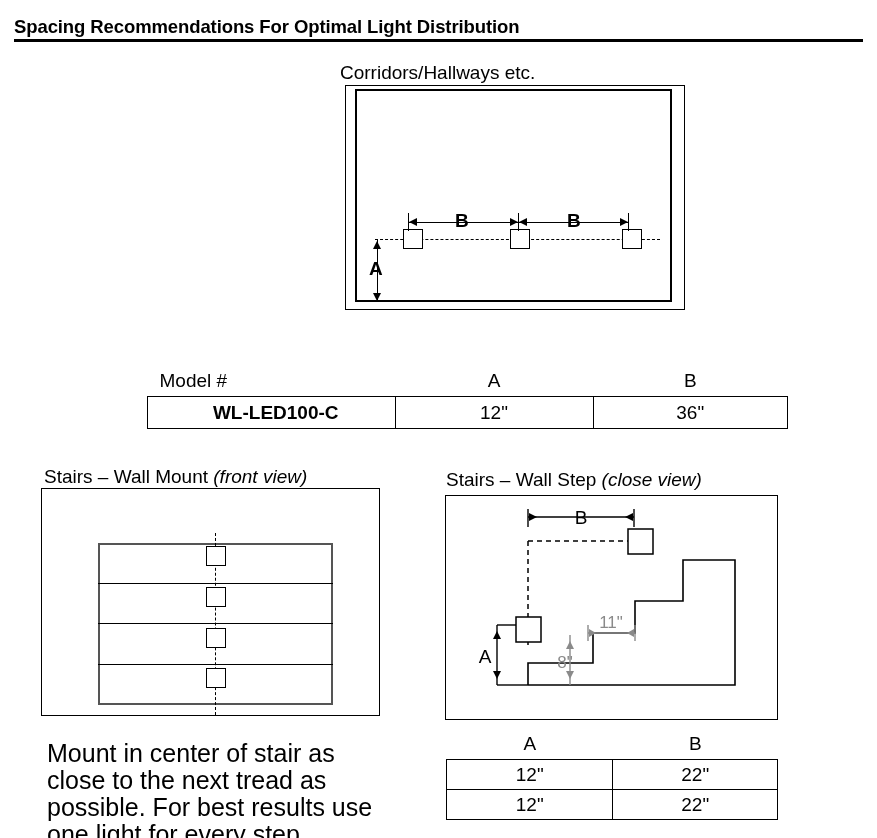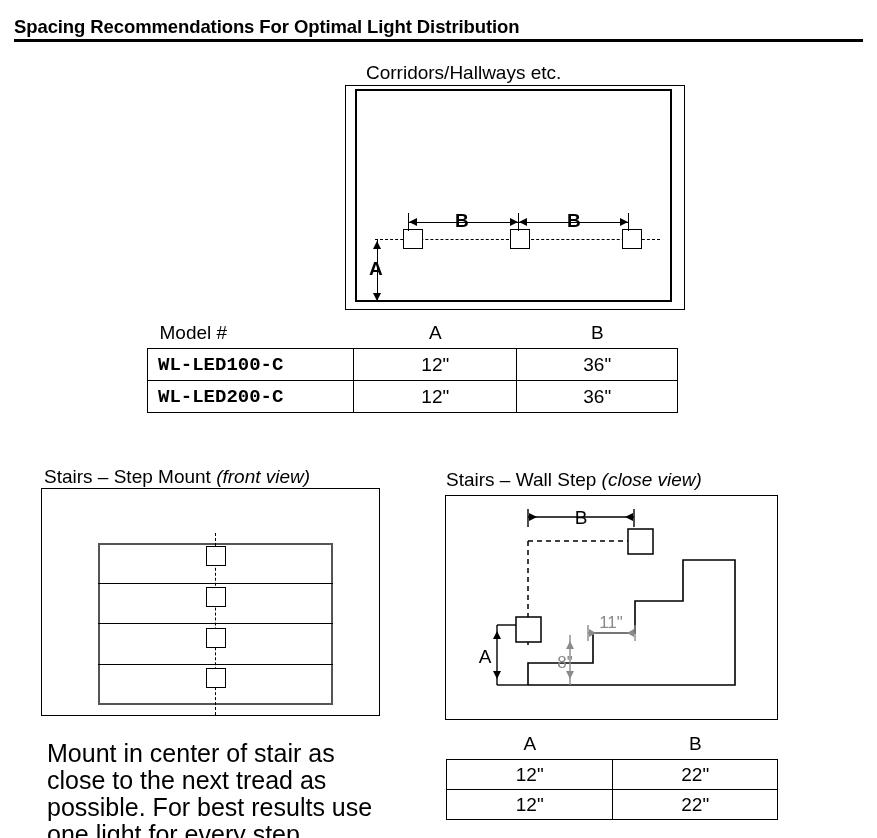--- a/index.html
+++ b/index.html
@@ -16,21 +16,21 @@
   }
   #title-rule{
     left:14px;top:39px;width:849px;height:3px;background:#000;
   }
 
   
   .caption{font-size:19px;}
   .caption .ital{font-style:italic;}
 
   
-  #corridor-caption{left:366px;top:62px;}
+  #corridor-caption{left:340px;top:62px;}
   #corridor-box{
     left:345px;top:85px;width:340px;height:225px;
     border:1px solid #000;box-sizing:border-box;
   }
   #corridor-inner-wall{
     left:355px;top:89px;width:317px;height:213px;
     border:2px solid #000;border-top:2px solid #000;box-sizing:border-box;
   }
   
   #corridor-centerline{
@@ -67,29 +67,29 @@
   #ca-line{left:377px;top:240px;width:0;height:62px;border-left:1.4px solid #000;}
   #ca-label{left:369px;top:258px;font-size:19px;font-weight:bold;}
   .arrow-u,.arrow-d{width:0;height:0;border-left:4.5px solid transparent;border-right:4.5px solid transparent;}
   .arrow-u{border-bottom:8px solid #000;}
   .arrow-d{border-top:8px solid #000;}
   #ca-ar-u{left:372.5px;top:241px;}
   #ca-ar-d{left:372.5px;top:293px;}
 
   
   #model-table{left:147px;top:322px;width:531px;}
-  #model-table table{border-collapse:collapse;width:531px;}
+  #model-table table{border-collapse:collapse;width:641px;margin-top:48px;}
   #model-table th{
     font-size:19px;font-weight:normal;text-align:center;padding:0 0 4px 0;border:0;
   }
   #model-table th.model-h{text-align:left;padding-left:12px;}
   #model-table td{
     border:1.6px solid #000;font-size:19px;text-align:center;height:29px;
   }
-  #model-table td.model-c{text-align:left;padding-left:10px;font-weight:bold;font-family:Liberation Mono, monospace;}
+  #model-table td.model-c{text-align:center;padding-left:10px;font-weight:bold;}
 
   
   #step-caption{left:44px;top:466px;}
   #step-box{left:41px;top:488px;width:339px;height:228px;border:1.6px solid #000;box-sizing:border-box;}
   #step-stack{left:98px;top:543px;width:235px;height:162px;border:2.2px solid #555;box-sizing:border-box;background:#fff;}
   .tread-div{left:98px;width:235px;height:0;border-top:1.5px solid #000;}
   #td1{top:583px;} #td2{top:623px;} #td3{top:664px;}
   #step-dash{left:215px;top:533px;width:0;height:182px;border-left:1.7px dashed #000;}
   #step-fix-1{left:206px;top:546px;}
   #step-fix-2{left:206px;top:587px;}
@@ -153,30 +153,25 @@
         <th style="width:168px">A</th>
         <th style="width:165px">B</th>
       </tr>
     </thead>
     <tbody>
       <tr>
         <td class="model-c">WL-LED100-C</td>
         <td>12"</td>
         <td>36"</td>
       </tr>
-      <tr>
-        <td class="model-c">WL-LED200-C</td>
-        <td>12"</td>
-        <td>36"</td>
-      </tr>
     </tbody>
   </table>
 </div>
 
-<div class="abs caption" id="step-caption"><span>Stairs – Step Mount </span><span class="ital">(front view)</span></div>
+<div class="abs caption" id="step-caption"><span>Stairs – Wall Mount </span><span class="ital">(front view)</span></div>
 <div class="abs" id="step-box"></div>
 <div class="abs" id="step-stack"></div>
 <div class="abs tread-div" id="td1"></div>
 <div class="abs tread-div" id="td2"></div>
 <div class="abs tread-div" id="td3"></div>
 <div class="abs" id="step-dash"></div>
 <div class="abs fixture" id="step-fix-1"></div>
 <div class="abs fixture" id="step-fix-2"></div>
 <div class="abs fixture" id="step-fix-3"></div>
 <div class="abs fixture" id="step-fix-4"></div>

